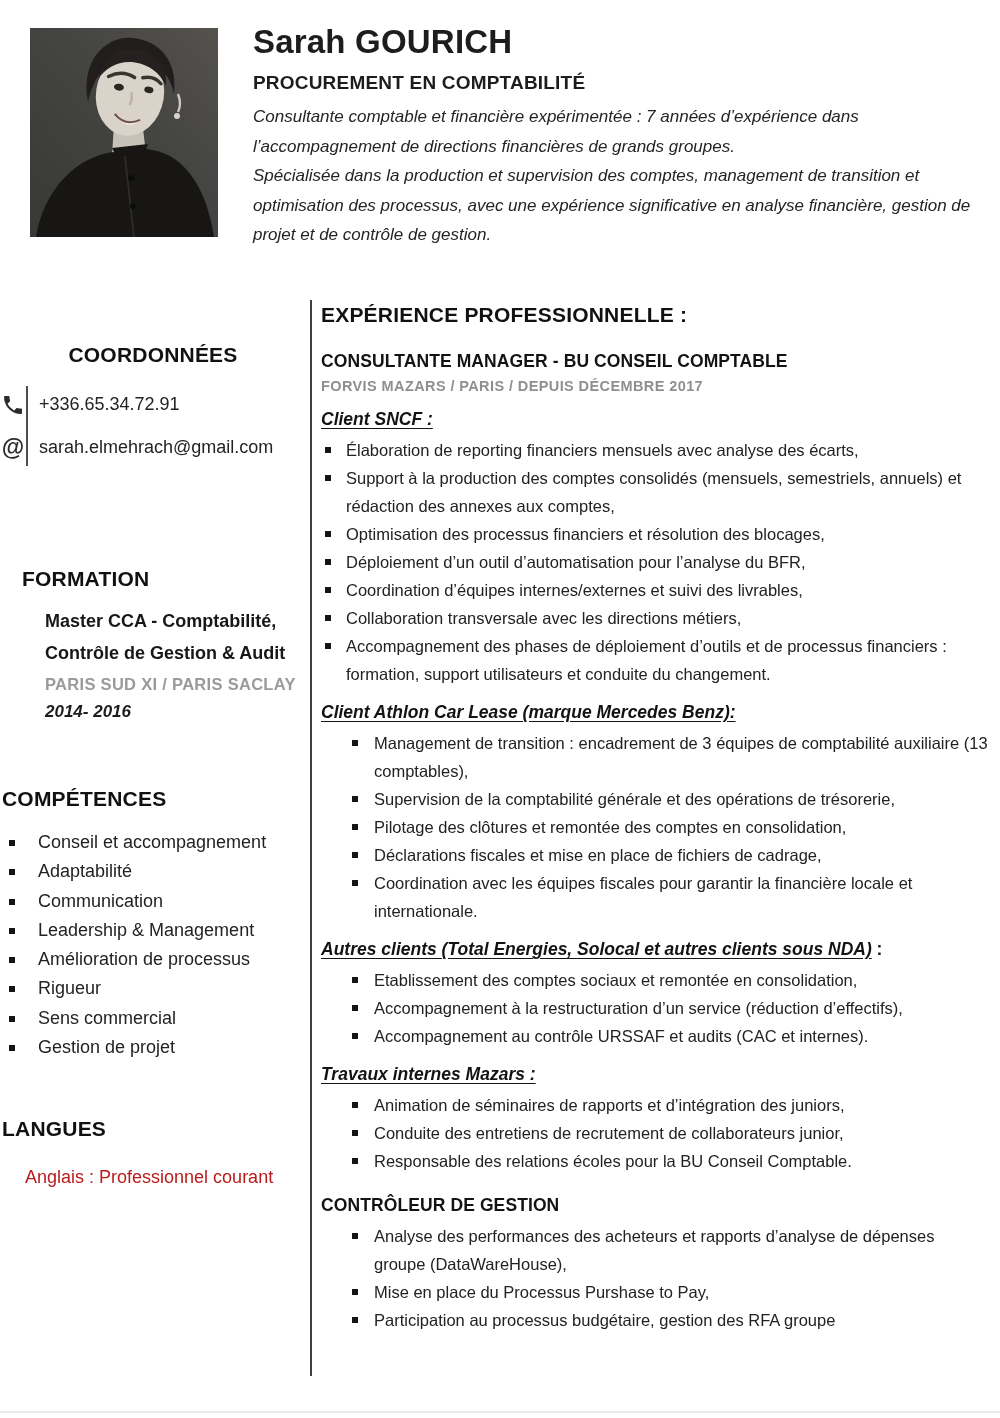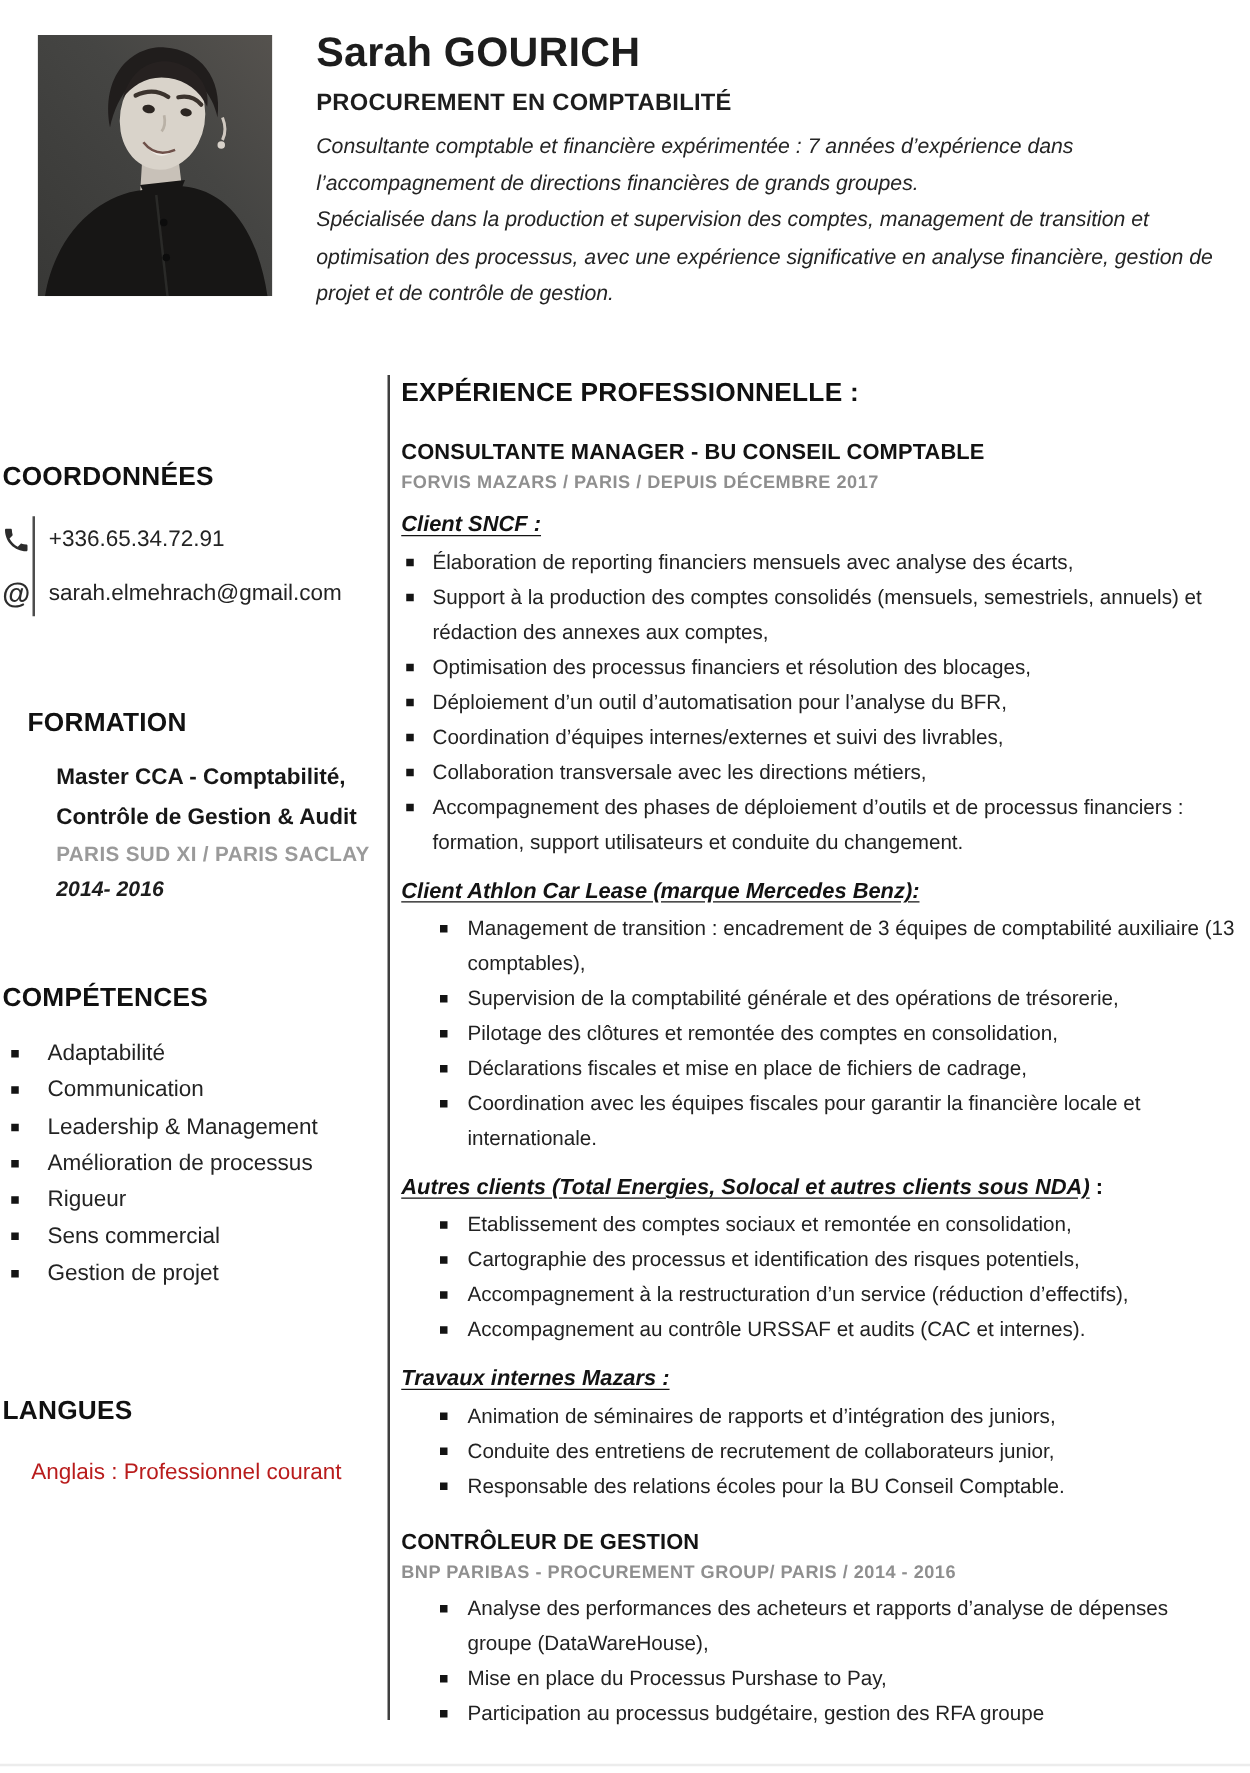--- a/index.html
+++ b/index.html
@@ -13,21 +13,21 @@
   .photo-frame{position:absolute;left:30px;top:28px;width:188px;height:209px;overflow:hidden;}
   .photo-frame svg{display:block;width:100%;height:100%;}
   .head-text{position:absolute;left:253px;top:22px;width:718px;}
   .name{font-size:33px;font-weight:800;letter-spacing:.2px;line-height:40px;}
   .role{font-size:19px;font-weight:800;letter-spacing:.2px;margin-top:9px;line-height:24px;}
   .summary{font-style:italic;font-size:17px;line-height:29.5px;margin-top:7px;color:#242424;}
   .summary p{margin:0;}
   
   .sidebar-sec{position:absolute;left:2px;width:302px;}
   .side-h{font-size:21px;font-weight:800;letter-spacing:.2px;line-height:26px;color:#111;}
-  .sec-coordonnees{top:369px;}
+  .sec-coordonnees{top:342px;text-align:center;}
   .contact{position:relative;margin-top:15px;padding-left:37px;}
   .contact-rule{position:absolute;left:24px;top:3px;bottom:3px;width:2px;background:#4d4d4d;}
   .contact-row{display:flex;align-items:center;height:43px;font-size:18px;color:#232323;position:relative;}
   .cicon{position:absolute;left:-39px;width:26px;height:26px;display:flex;align-items:center;justify-content:center;color:#2c2c2c;}
   .cicon svg{width:24px;height:24px;}
   .at-glyph{font-size:23px;font-weight:600;color:#2c2c2c;}
   .sec-formation{top:566px;margin-left:20px;}
   .edu{padding-left:23px;margin-top:14px;}
   .edu-degree{font-size:18px;font-weight:800;line-height:31.5px;color:#171717;}
   .edu-school{font-size:16.5px;font-weight:700;color:#9a9a9a;letter-spacing:.3px;margin-top:3px;line-height:24px;}
@@ -135,20 +135,24 @@
     <div class="edu-degree">Contrôle de Gestion &amp; Audit</div>
     <div class="edu-school">PARIS SUD XI / PARIS SACLAY</div>
     <div class="edu-years">2014- 2016</div>
   </div>
 </div>
 
 <div class="sidebar-sec sec-competences">
   <div class="side-h">COMPÉTENCES</div>
   <div class="skills">
 
+      <div class="skill">
+        <span class="sq"></span>
+        <span>Conseil et accompagnement</span>
+      </div>
 
       <div class="skill">
         <span class="sq"></span>
         <span>Adaptabilité</span>
       </div>
 
       <div class="skill">
         <span class="sq"></span>
         <span>Communication</span>
       </div>
@@ -273,24 +277,20 @@
 
     <div class="group">
       <div class="group-h"><span class="u">Autres clients (Total Energies, Solocal et autres clients sous NDA)</span><span class="suffix"> :</span></div>
       <ul class="bullets indent-lg">
 
           <li class="bullet">
             <span class="sq"></span>
             <span>Etablissement des comptes sociaux et remontée en consolidation,</span>
           </li>
 
-          <li class="bullet">
-            <span class="sq"></span>
-            <span>Cartographie des processus et identification des risques potentiels,</span>
-          </li>
 
           <li class="bullet">
             <span class="sq"></span>
             <span>Accompagnement à la restructuration d’un service (réduction d’effectifs),</span>
           </li>
 
           <li class="bullet">
             <span class="sq"></span>
             <span>Accompagnement au contrôle URSSAF et audits (CAC et internes).</span>
           </li>
@@ -314,21 +314,20 @@
           <li class="bullet">
             <span class="sq"></span>
             <span>Responsable des relations écoles pour la BU Conseil Comptable.</span>
           </li>
         </ul>
     </div>
   </div>
 
   <div class="job job2">
     <div class="job-title">CONTRÔLEUR DE GESTION</div>
-    <div class="job-meta">BNP PARIBAS - PROCUREMENT GROUP/ PARIS / 2014 - 2016</div>
     <ul class="bullets indent-lg">
 
         <li class="bullet">
           <span class="sq"></span>
           <span>Analyse des performances des acheteurs et rapports d’analyse de dépenses groupe (DataWareHouse),</span>
         </li>
 
         <li class="bullet">
           <span class="sq"></span>
           <span>Mise en place du Processus Purshase to Pay,</span>

